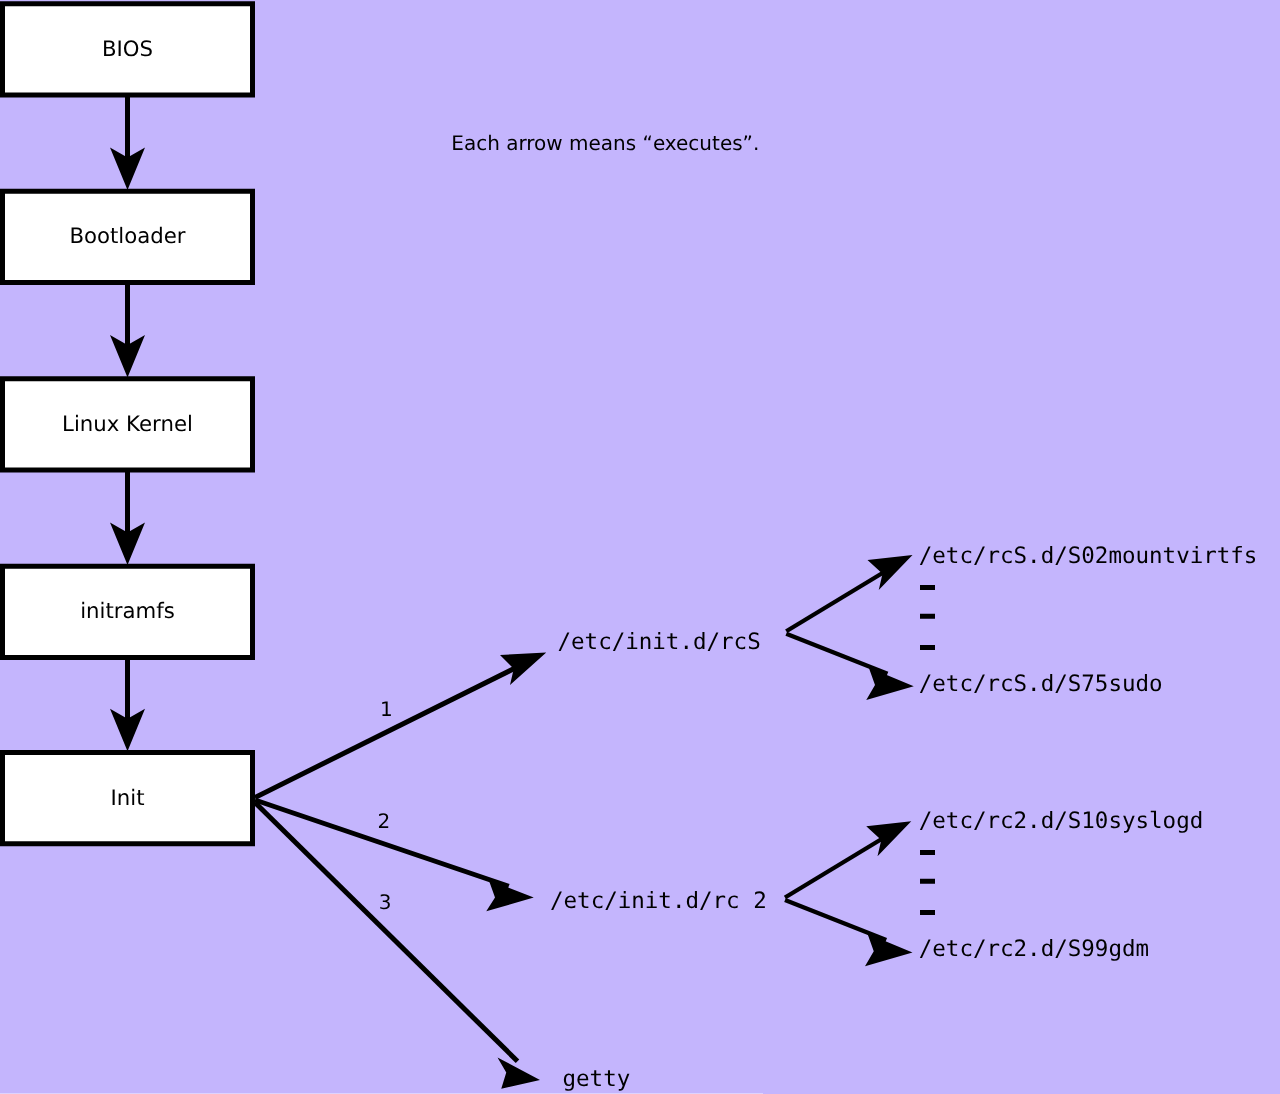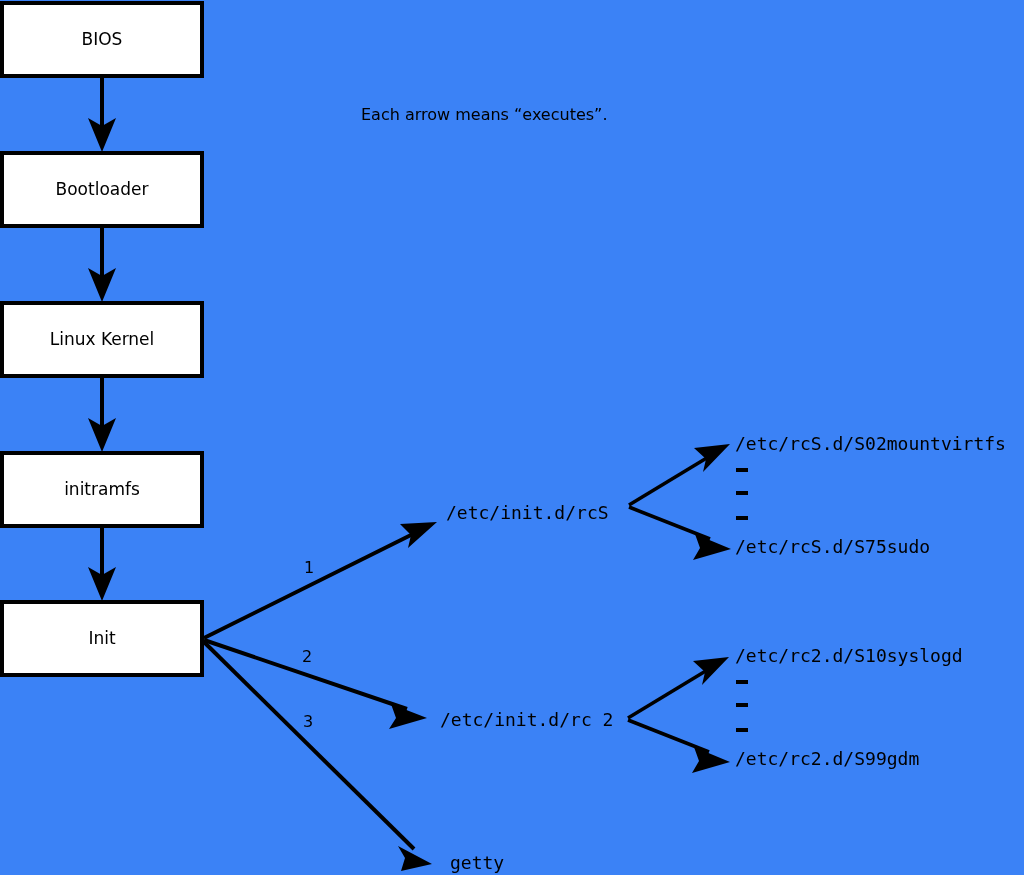--- a/index.html
+++ b/index.html
@@ -10,21 +10,21 @@
   body {
     width: 1024px;
     height: 875px;
     font-family: "Liberation Sans", sans-serif;
     overflow: hidden;
   }
   #diagram-root {
     position: relative;
     width: 1024px;
     height: 875px;
-    background: #3b82f6;
+    background: #c4b5fd;
   }
   svg#boot-diagram {
     display: block;
     width: 1024px;
     height: 875px;
   }
   .box-rect {
     fill: #ffffff;
     stroke: #000000;
     stroke-width: 4;

